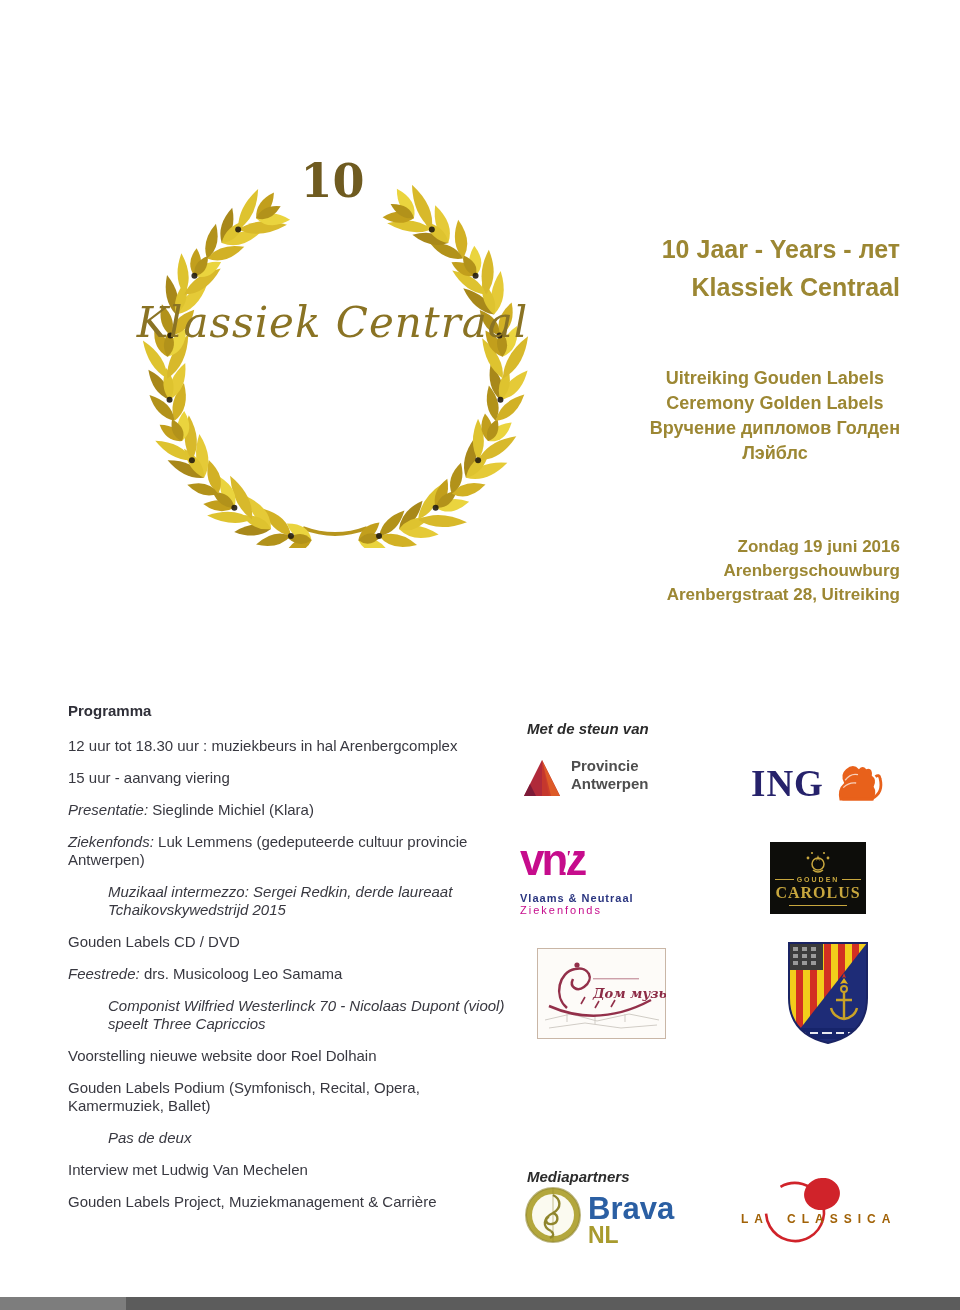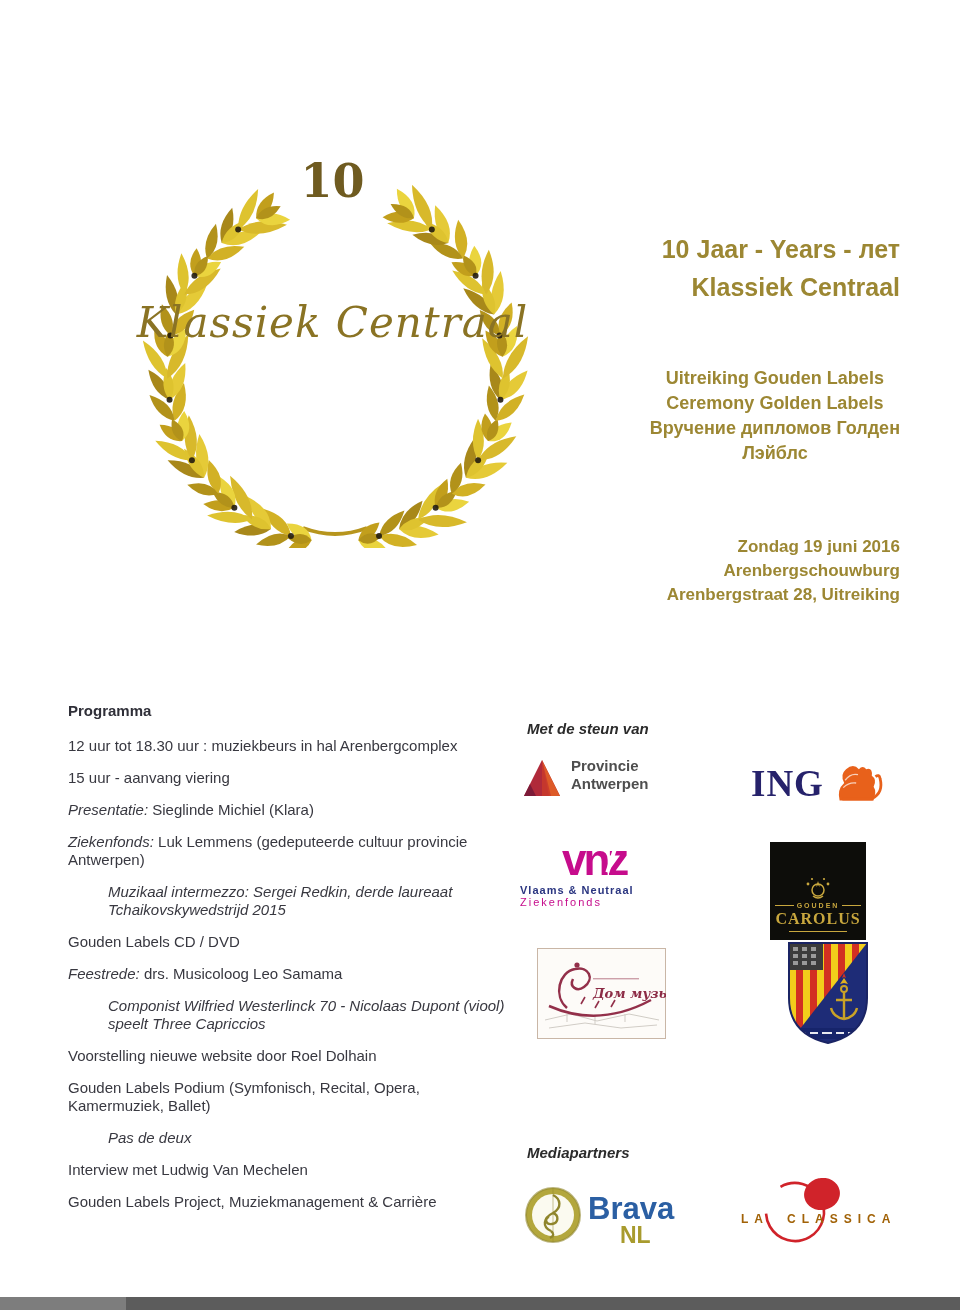--- a/index.html
+++ b/index.html
@@ -26,54 +26,54 @@
   
   .program{left:68px;top:702px;width:432px;color:#383840;font-size:15px;line-height:18px;}
   .program h3{margin:0 0 17px 0;font-size:15px;color:#2f2f38;}
   .program p{margin:0 0 14px 0;}
   .program .indent{margin-left:40px;width:404px;font-style:italic;}
   .lead{font-style:italic;}
 
   
   .col-head{font-style:italic;font-weight:700;font-size:15px;color:#2b2b2b;}
   .met-steun{left:527px;top:720px;}
-  .mediapartners{left:527px;top:1144px;}
+  .mediapartners{left:527px;top:1168px;}
 
   .provincie{left:521px;top:757px;display:flex;align-items:flex-start;}
   .provincie .txt{margin-left:8px;font-weight:700;font-size:15px;line-height:18px;color:#4e4e4e;}
 
   .ing{left:751px;top:760px;display:flex;align-items:center;}
   .ing .word{font-family:"Liberation Serif",serif;font-weight:700;font-size:37px;
       color:#26226b;letter-spacing:1px;}
 
   .vnz{left:520px;top:838px;width:125px;}
   .vnz .mark{position:relative;font-weight:800;font-size:44px;line-height:44px;
-      letter-spacing:-3px;color:#c60c8c;margin-left:42px;}
+      letter-spacing:-3px;color:#c60c8c;}
   .vnz .dancer{position:absolute;left:48px;top:5px;width:4px;height:30px;background:#ffffff;
       transform:rotate(18deg);}
-  .vnz .l1{font-weight:700;font-size:11px;letter-spacing:1px;color:#2a3580;margin-top:2px;}
+  .vnz .l1{font-weight:700;font-size:11px;letter-spacing:1px;color:#2a3580;margin-top:10px;}
   .vnz .l2{font-size:11px;letter-spacing:2px;color:#c60c8c;}
 
-  .carolus{left:770px;top:842px;width:96px;height:98px;background:#0d0d0a;color:#c8a73e;
+  .carolus{left:770px;top:842px;width:96px;height:72px;background:#0d0d0a;color:#c8a73e;
       display:flex;flex-direction:column;align-items:center;justify-content:flex-end;
       padding-bottom:8px;box-sizing:border-box;}
   .carolus .small-row{display:flex;align-items:center;width:86px;}
   .carolus .small-row .rule{flex:1;height:1px;background:#c8a73e;}
   .carolus .small{font-size:7px;letter-spacing:2px;margin:0 3px;font-weight:700;}
   .carolus .big{font-family:"Liberation Serif",serif;font-weight:700;font-size:16px;
       letter-spacing:1px;margin-top:1px;}
   .carolus .underline{width:58px;height:1px;background:#c8a73e;margin-top:3px;}
 
   .dom{left:537px;top:948px;width:129px;height:91px;}
   .shield{left:786px;top:940px;width:84px;height:106px;}
 
   .brava{left:522px;top:1184px;display:flex;align-items:flex-start;}
   .brava .txt{margin-left:4px;margin-top:10px;}
   .brava .name{color:#2b5fa3;font-weight:700;font-size:31px;line-height:30px;}
-  .brava .sub{color:#a89b2e;font-weight:700;font-size:23px;line-height:22px;margin-left:32px;}
+  .brava .sub{color:#a89b2e;font-weight:700;font-size:23px;line-height:22px;}
 
   .classica{left:735px;top:1178px;width:150px;height:70px;}
   .classica svg{position:absolute;left:0;top:0;}
   .classica .la,.classica .rest{position:absolute;top:34px;font-size:12px;font-weight:600;
       letter-spacing:6px;color:#a16207;}
   .classica .la{left:6px;}
   .classica .rest{left:52px;}
 
   
   .hscroll-track{left:0;right:0;bottom:0;height:13px;background:#5c5c5c;}

